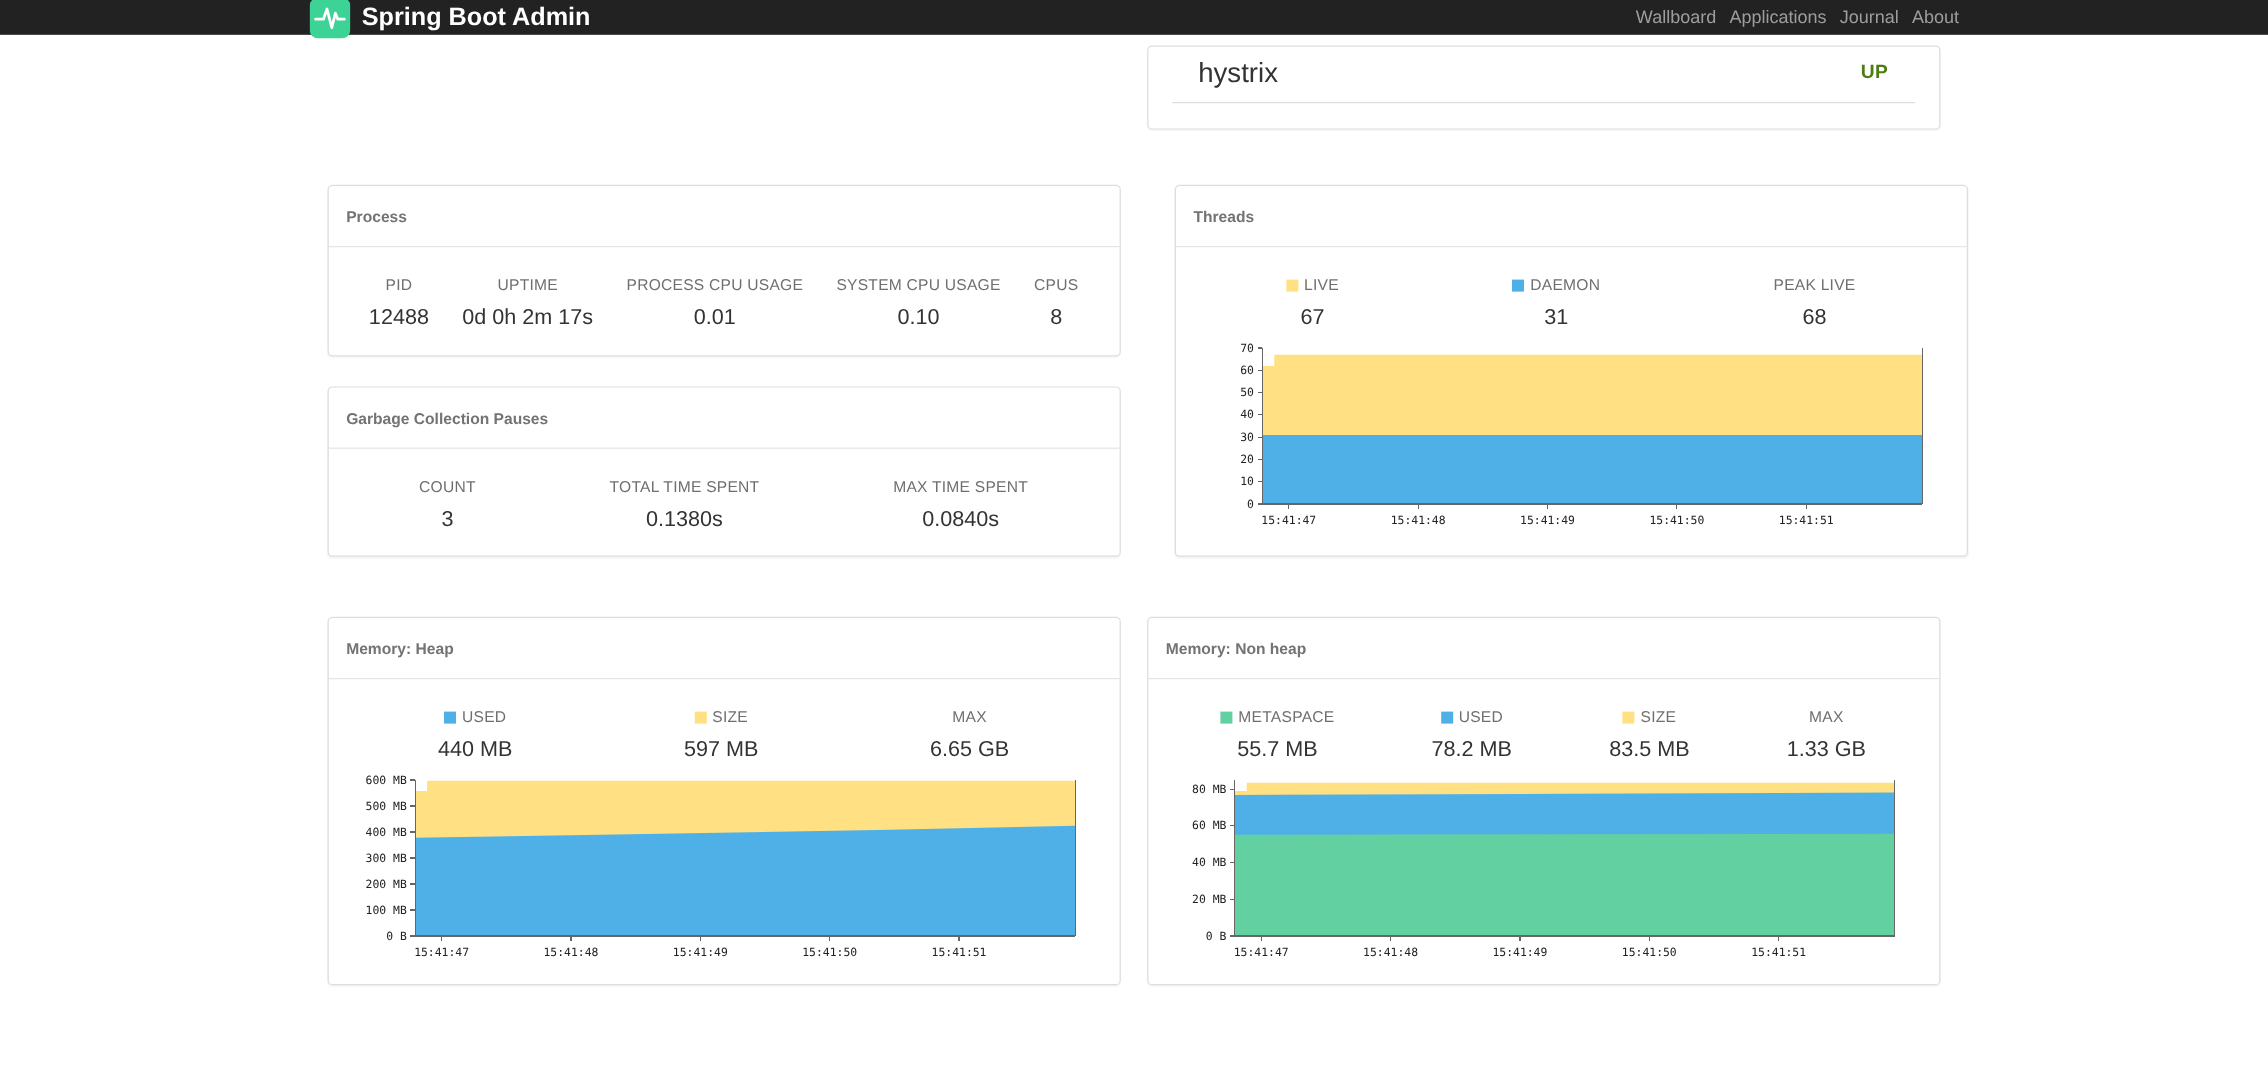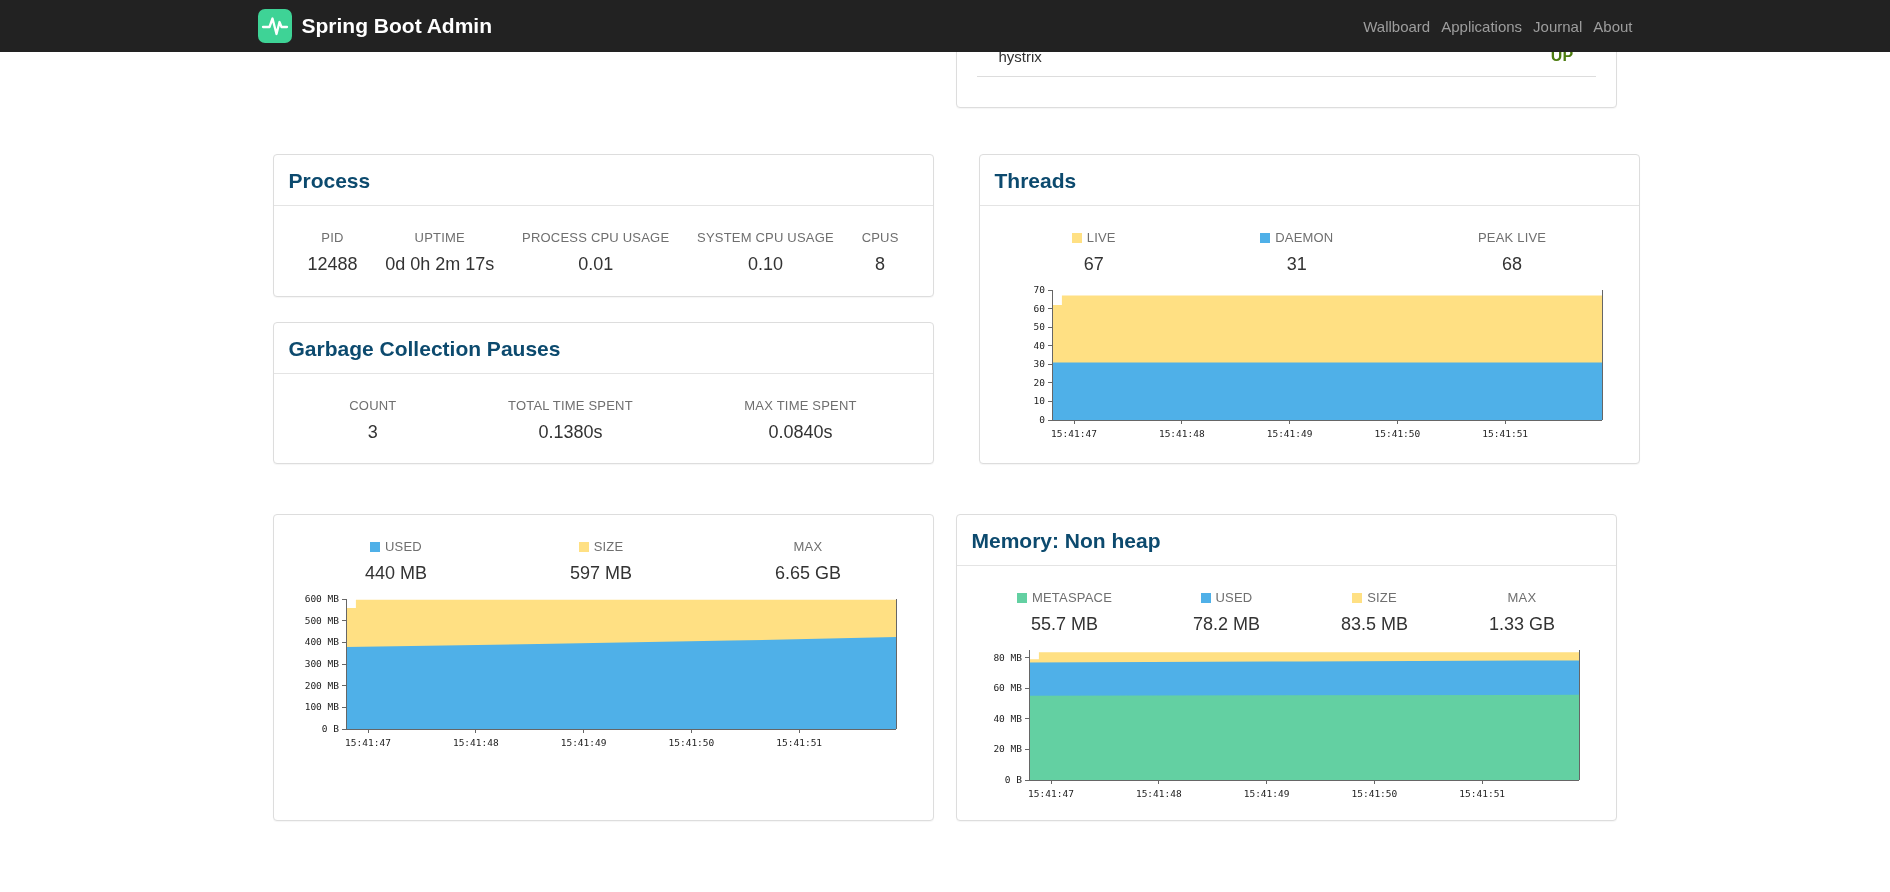--- a/index.html
+++ b/index.html
@@ -7,21 +7,21 @@
   body {
     font-family: "Liberation Sans", sans-serif;
     background: #ffffff;
     color: #333;
     min-height: 892px;
     padding-top: 45px;
   }
   
   .navbar {
     position: fixed; top: 0; left: 0; right: 0;
-    height: 52px; background: #222222; z-index: 100;
+    height: 29px; background: #222222; z-index: 100;
   }
   .nav-inner {
     width: 1375px; height: 100%; margin: 0 auto;
     display: flex; align-items: center; justify-content: space-between;
   }
   .brand {
     display: flex; align-items: center; gap: 10px;
     color: #ffffff; font-size: 21px; font-weight: 700; cursor: pointer;
   }
   .nav-links { display: flex; align-items: center; gap: 11px; }
@@ -30,38 +30,38 @@
   
   .content {
     position: relative; width: 1345px; margin: 0 auto; height: 800px;
   }
   .panel {
     position: absolute; background: #fff;
     border: 1px solid #ddd; border-radius: 4px;
     box-shadow: 0 1px 1px rgba(0,0,0,0.04);
   }
   .panel-heading {
-    padding: 15px 15px 14px; font-size: 21px; font-weight: 700;
-    color: #0c4a6e; border-bottom: 1px solid #e4e4e4; line-height: 21px;
+    padding: 15px 15px 14px; font-size: 13px; font-weight: 700;
+    color: #737373; border-bottom: 1px solid #e4e4e4; line-height: 21px;
   }
   
   .panel-apps    { left: 683px; top: -7px;  width: 661px; height: 70px; }
   .panel-process { left: 0;     top: 109px; width: 661px; height: 143px; }
   .panel-gc      { left: 0;     top: 277px; width: 661px; height: 142px; }
   .panel-heap    { left: 0;     top: 469px; width: 661px; height: 307px; }
   .panel-threads { left: 706px; top: 109px; width: 661px; height: 310px; }
   .panel-nonheap { left: 683px; top: 469px; width: 661px; height: 307px; }
 
   
   .app-row {
     display: flex; justify-content: space-between; align-items: center;
     margin: 0 20px; padding: 8px 22px 11px;
     border-bottom: 1px solid #ddd; cursor: pointer;
   }
-  .app-name { font-size: 15px; color: #333; }
+  .app-name { font-size: 23px; color: #333; }
   .app-status { font-size: 16px; font-weight: 700; letter-spacing: 0.3px; }
 
   
   .metrics {
     display: flex; justify-content: space-around;
     padding: 24px 20px 0; text-align: center;
   }
   .metric-label {
     font-size: 13px; color: #6f6f6f; letter-spacing: 0.2px; white-space: nowrap;
   }
@@ -196,20 +196,21 @@
         <line x1="289.6" y1="135" x2="289.6" y2="139" stroke="#666666" shape-rendering="crispEdges"></line>
         <text x="289.6" y="152" text-anchor="middle">15:41:49</text>
         <line x1="397.4" y1="135" x2="397.4" y2="139" stroke="#666666" shape-rendering="crispEdges"></line>
         <text x="397.4" y="152" text-anchor="middle">15:41:50</text>
         <line x1="505.2" y1="135" x2="505.2" y2="139" stroke="#666666" shape-rendering="crispEdges"></line>
         <text x="505.2" y="152" text-anchor="middle">15:41:51</text>
       </svg>
   </section>
 
   <section class="panel panel-heap">
+    <div class="panel-heading">Memory: Heap</div>
     <div class="metrics">
       <div class="metric">
         <div class="metric-label"><span class="swatch" style="background: rgb(79, 176, 232);"></span><span>USED</span></div>
         <div class="metric-value">440 MB</div>
       </div>
       <div class="metric">
         <div class="metric-label"><span class="swatch" style="background: rgb(255, 224, 131);"></span><span>SIZE</span></div>
         <div class="metric-value">597 MB</div>
       </div>
       <div class="metric">

